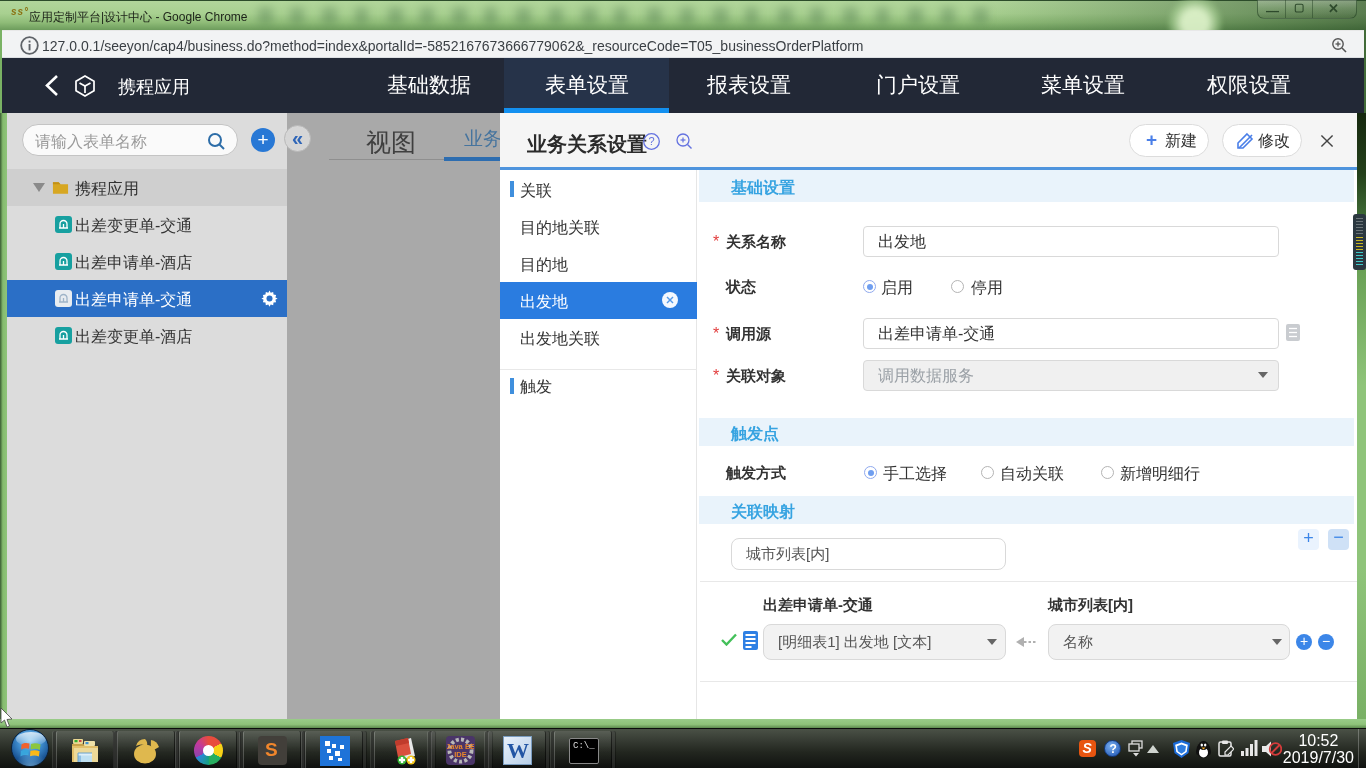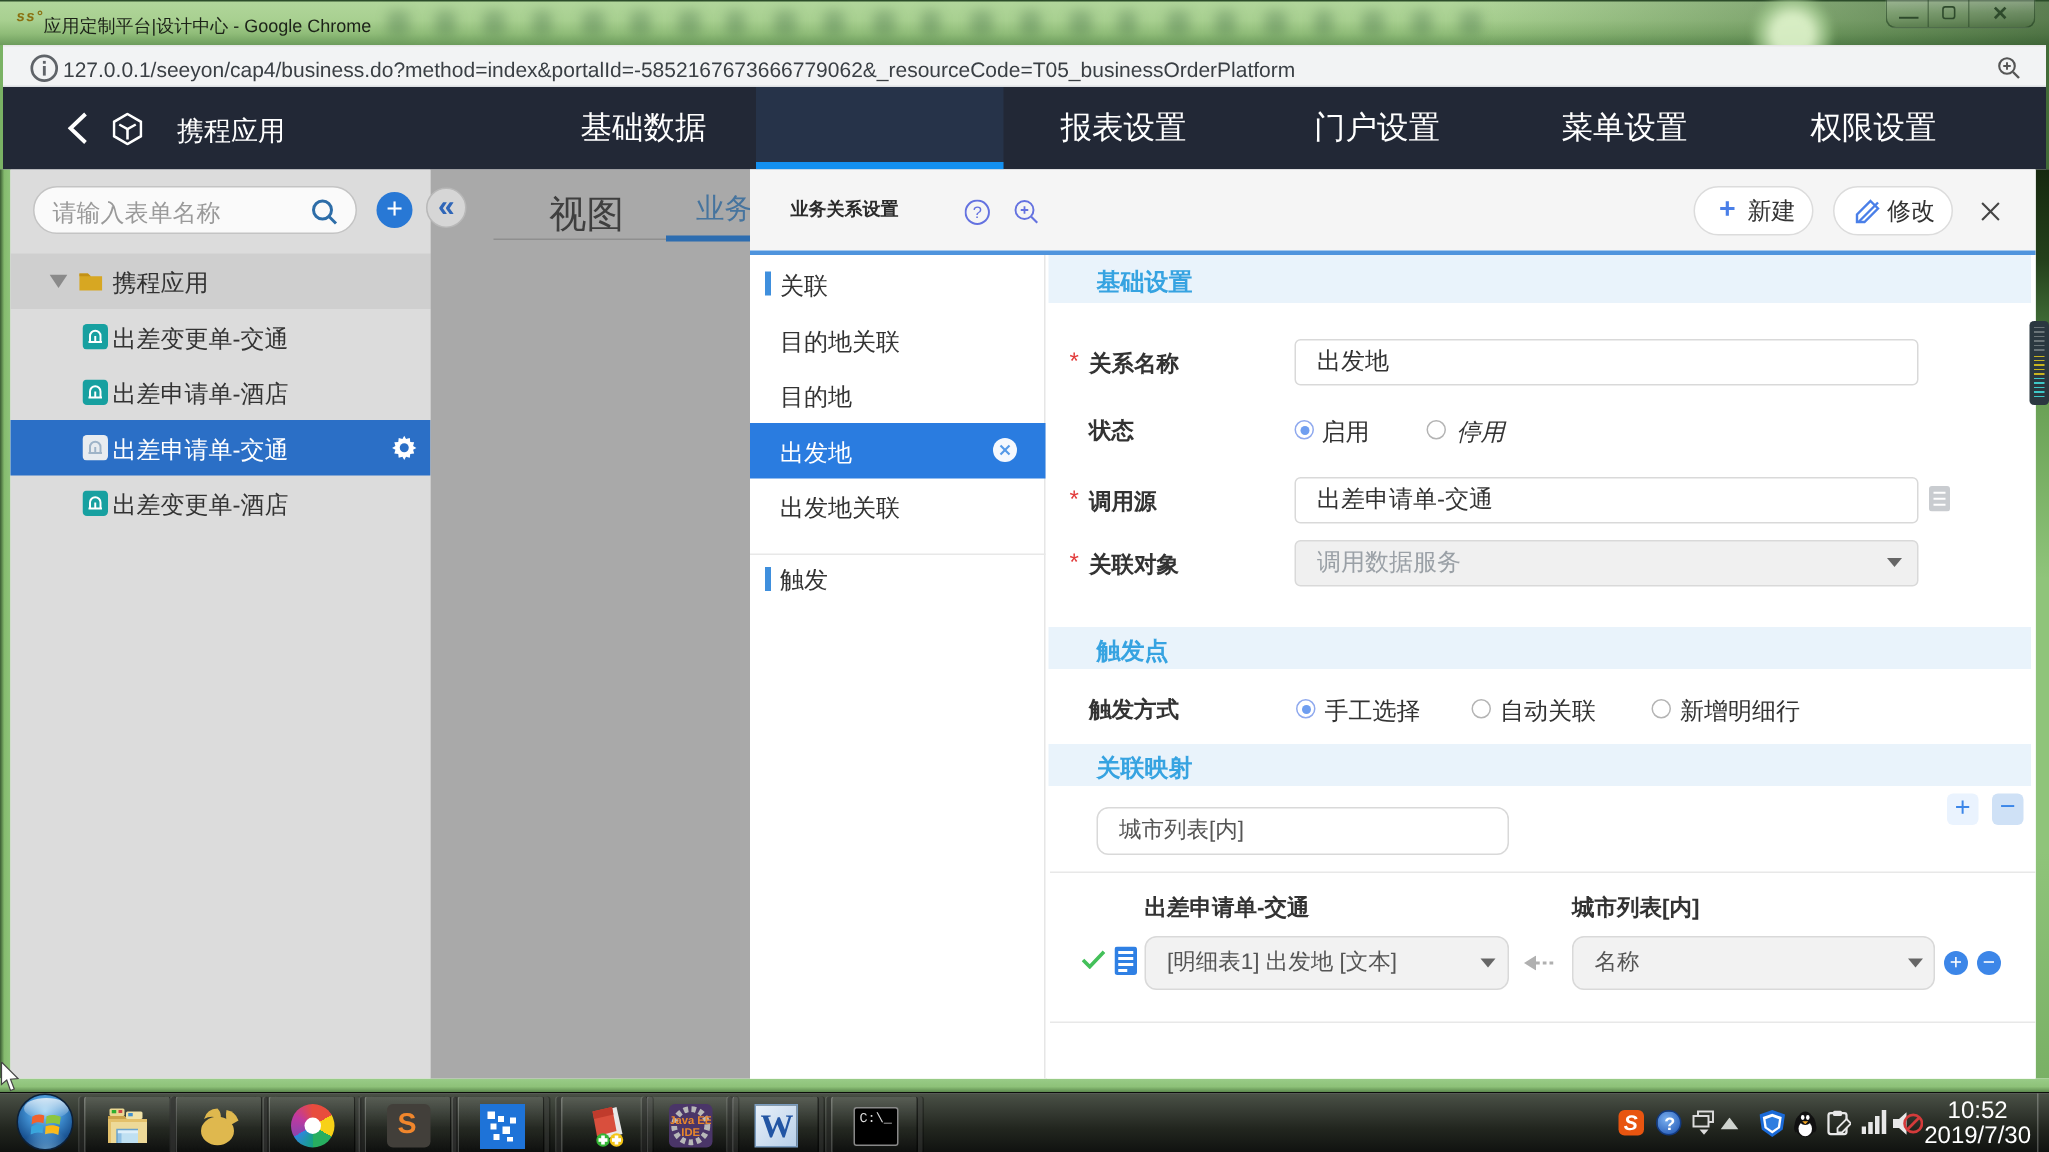--- a/index.html
+++ b/index.html
@@ -42,21 +42,21 @@
 #dim{left:287px;top:113px;width:213px;height:606px;background:#a9a9a9;}
 #collapse{left:-3px;top:12px;width:27px;height:27px;border-radius:50%;background:#d6d6d6;border:1px solid #b8b8b8;color:#2f66b8;font-size:20px;font-weight:bold;text-align:center;line-height:24px;}
 #tab1{left:79px;top:13px;font-size:25px;color:#3f3f3f;}
 #tab2{left:177px;top:13px;font-size:19px;color:#46749e;}
 #tabline-g{left:42px;top:46px;width:115px;height:1px;background:#8f8f8f;}
 #tabline-b{left:157px;top:44px;width:56px;height:4px;background:#2d6db0;}
 
 #modal{left:500px;top:113px;width:857px;height:606px;background:#fff;}
 #mheader{left:0;top:0px;width:857px;height:54px;background:#f5f5f5;}
 #mheader-line{left:0;top:54px;width:857px;height:3px;background:#4f94dd;}
-#mtitle{left:27px;top:18px;font-size:12px;font-weight:bold;color:#2b2b2b;}
+#mtitle{left:27px;top:18px;font-size:20px;font-weight:bold;color:#2b2b2b;}
 .pill{position:absolute;top:11px;height:33px;background:#fff;border:1px solid #dcdcdc;border-radius:17px;font-size:16px;color:#333;}
 #mclose{left:820px;top:21px;width:14px;height:14px;}
 
 #mmenu{left:0;top:57px;width:197px;height:549px;background:#fff;border-right:1px solid #e6e6e6;}
 .mitem{position:absolute;left:20px;font-size:16px;color:#333;}
 .mbar{position:absolute;left:10px;width:4px;height:16px;background:#3f8fdd;}
 #msel{left:0;top:112px;width:197px;height:37px;background:#2a7ce0;}
 #msel span{position:absolute;left:20px;top:10px;font-size:16px;color:#fff;}
 #msep{left:0;top:199px;width:197px;height:1px;background:#e8e8e8;}
 
@@ -141,20 +141,21 @@
   <svg class="abs" style="left:45px;top:16px;" width="14" height="23" viewBox="0 0 14 23">
         <polyline points="12,2 2,11.5 12,21" fill="none" stroke="#fff" stroke-width="2.6"></polyline>
       </svg>
   <svg class="abs" style="left:75px;top:17px;" width="20" height="22" viewBox="0 0 20 22">
         <polygon points="10,1 19,6.2 19,15.8 10,21 1,15.8 1,6.2" fill="none" stroke="#fff" stroke-width="1.7"></polygon>
         <polyline points="4.5,8 10,11 15.5,8" fill="none" stroke="#fff" stroke-width="1.7"></polyline>
         <line x1="10" y1="11" x2="10" y2="18" stroke="#fff" stroke-width="1.7"></line>
       </svg>
   <div class="abs" id="appname">携程应用</div>
   <div class="navitem" style="left:346px;">基础数据</div>
+  <div class="navitem" style="left:504px;">表单设置</div>
   <div class="navitem" style="left:666px;">报表设置</div>
   <div class="navitem" style="left:835px;">门户设置</div>
   <div class="navitem" style="left:1000px;">菜单设置</div>
   <div class="navitem" style="left:1166px;">权限设置</div>
 </div>
 
 <div class="abs" id="greenTL"></div>
     <div class="abs" id="greenTR"></div>
 <div class="abs" id="greenL"></div>
     <div class="abs" id="greenR"></div>
@@ -274,21 +275,21 @@
     <div class="band" style="top:0px;height:32px;">
           <span>基础设置</span>
         </div>
     <span class="star" style="left:15px;top:63px;">*</span>
         <div class="flabel" style="left:28px;top:63px;">关系名称</div>
     <div class="finput" style="top:56px;">出发地</div>
     <div class="flabel" style="left:28px;top:108px;">状态</div>
     <div class="radio sel" style="left:165px;top:110px;"></div>
         <div class="rlabel" style="left:183px;top:108px;">启用</div>
     <div class="radio" style="left:253px;top:110px;"></div>
-        <div class="rlabel" style="left:273px;top:108px;font-style:italic;">停用</div>
+        <div class="rlabel" style="left:273px;top:108px;">停用</div>
     <span class="star" style="left:15px;top:155px;">*</span>
         <div class="flabel" style="left:28px;top:155px;">调用源</div>
     <div class="finput" style="top:148px;">出差申请单-交通</div>
     <svg class="abs" style="left:588px;top:154px;" width="14" height="17" viewBox="0 0 14 17">
           <rect x="0" y="0" width="14" height="17" rx="2" fill="#c9ccd0"></rect>
           <line x1="3" y1="4.5" x2="11" y2="4.5" stroke="#fff" stroke-width="1.3"></line>
           <line x1="3" y1="8.5" x2="11" y2="8.5" stroke="#fff" stroke-width="1.3"></line>
           <line x1="3" y1="12.5" x2="11" y2="12.5" stroke="#fff" stroke-width="1.3"></line>
         </svg>
     <span class="star" style="left:15px;top:197px;">*</span>

